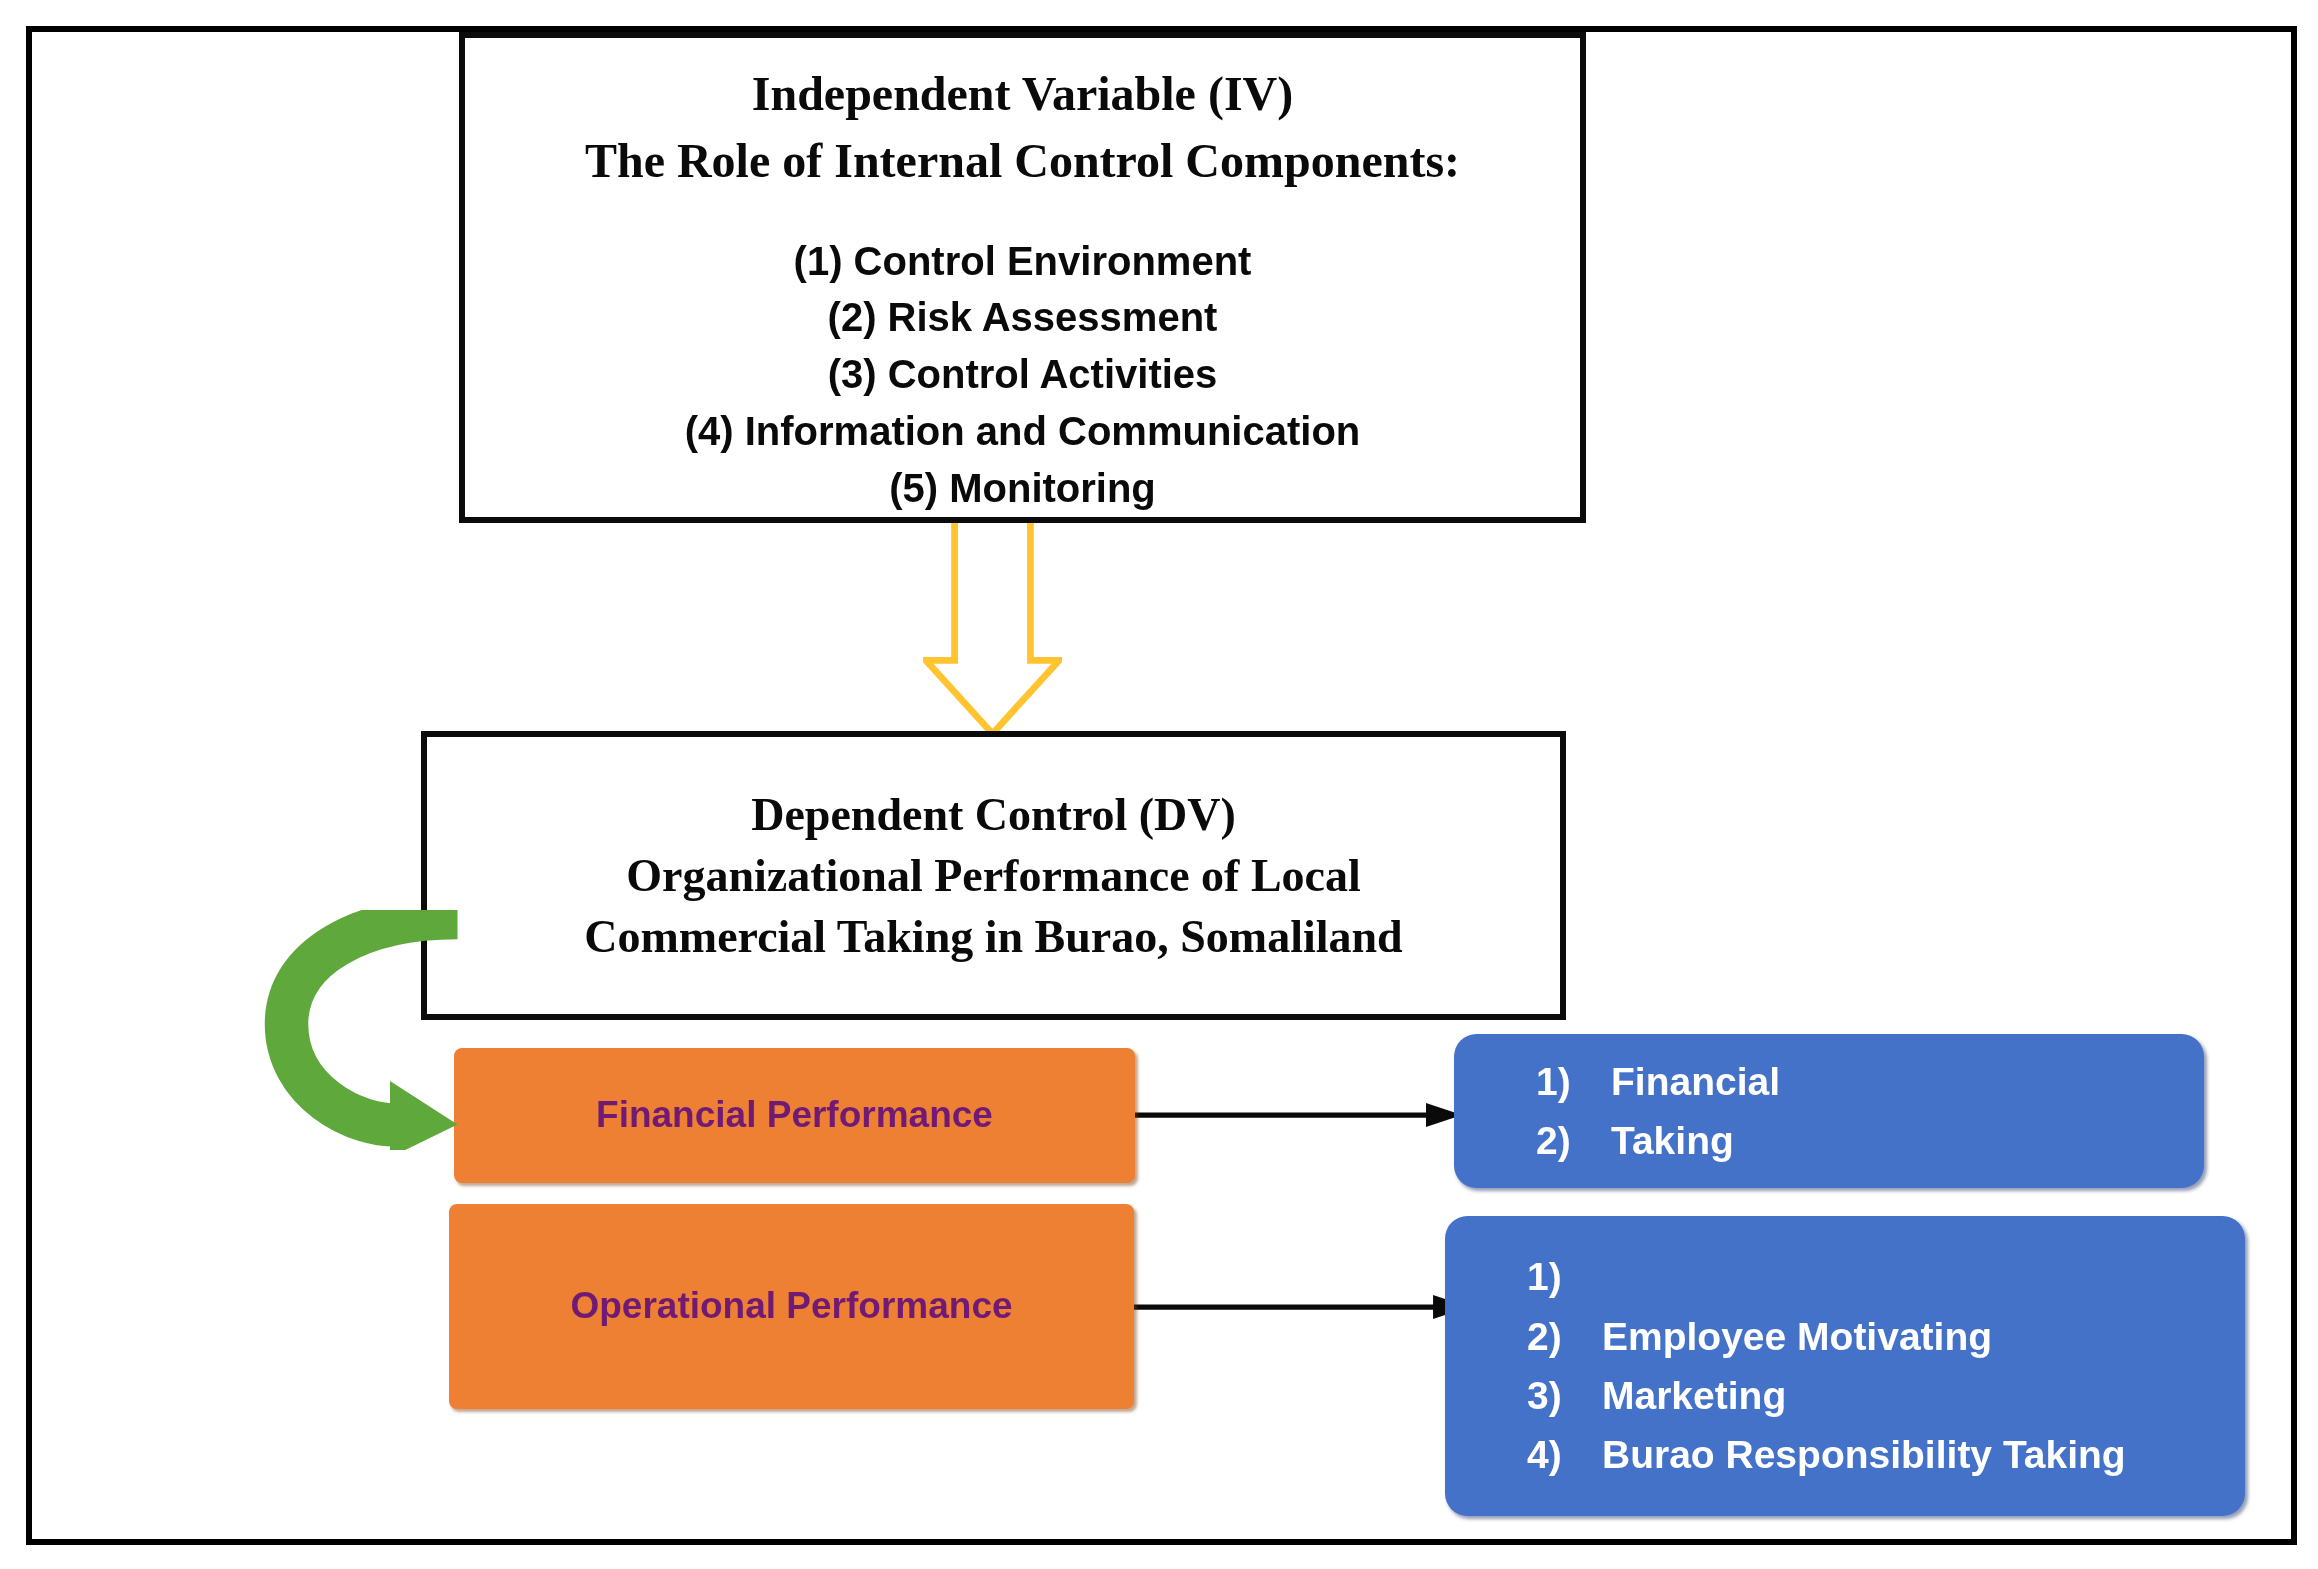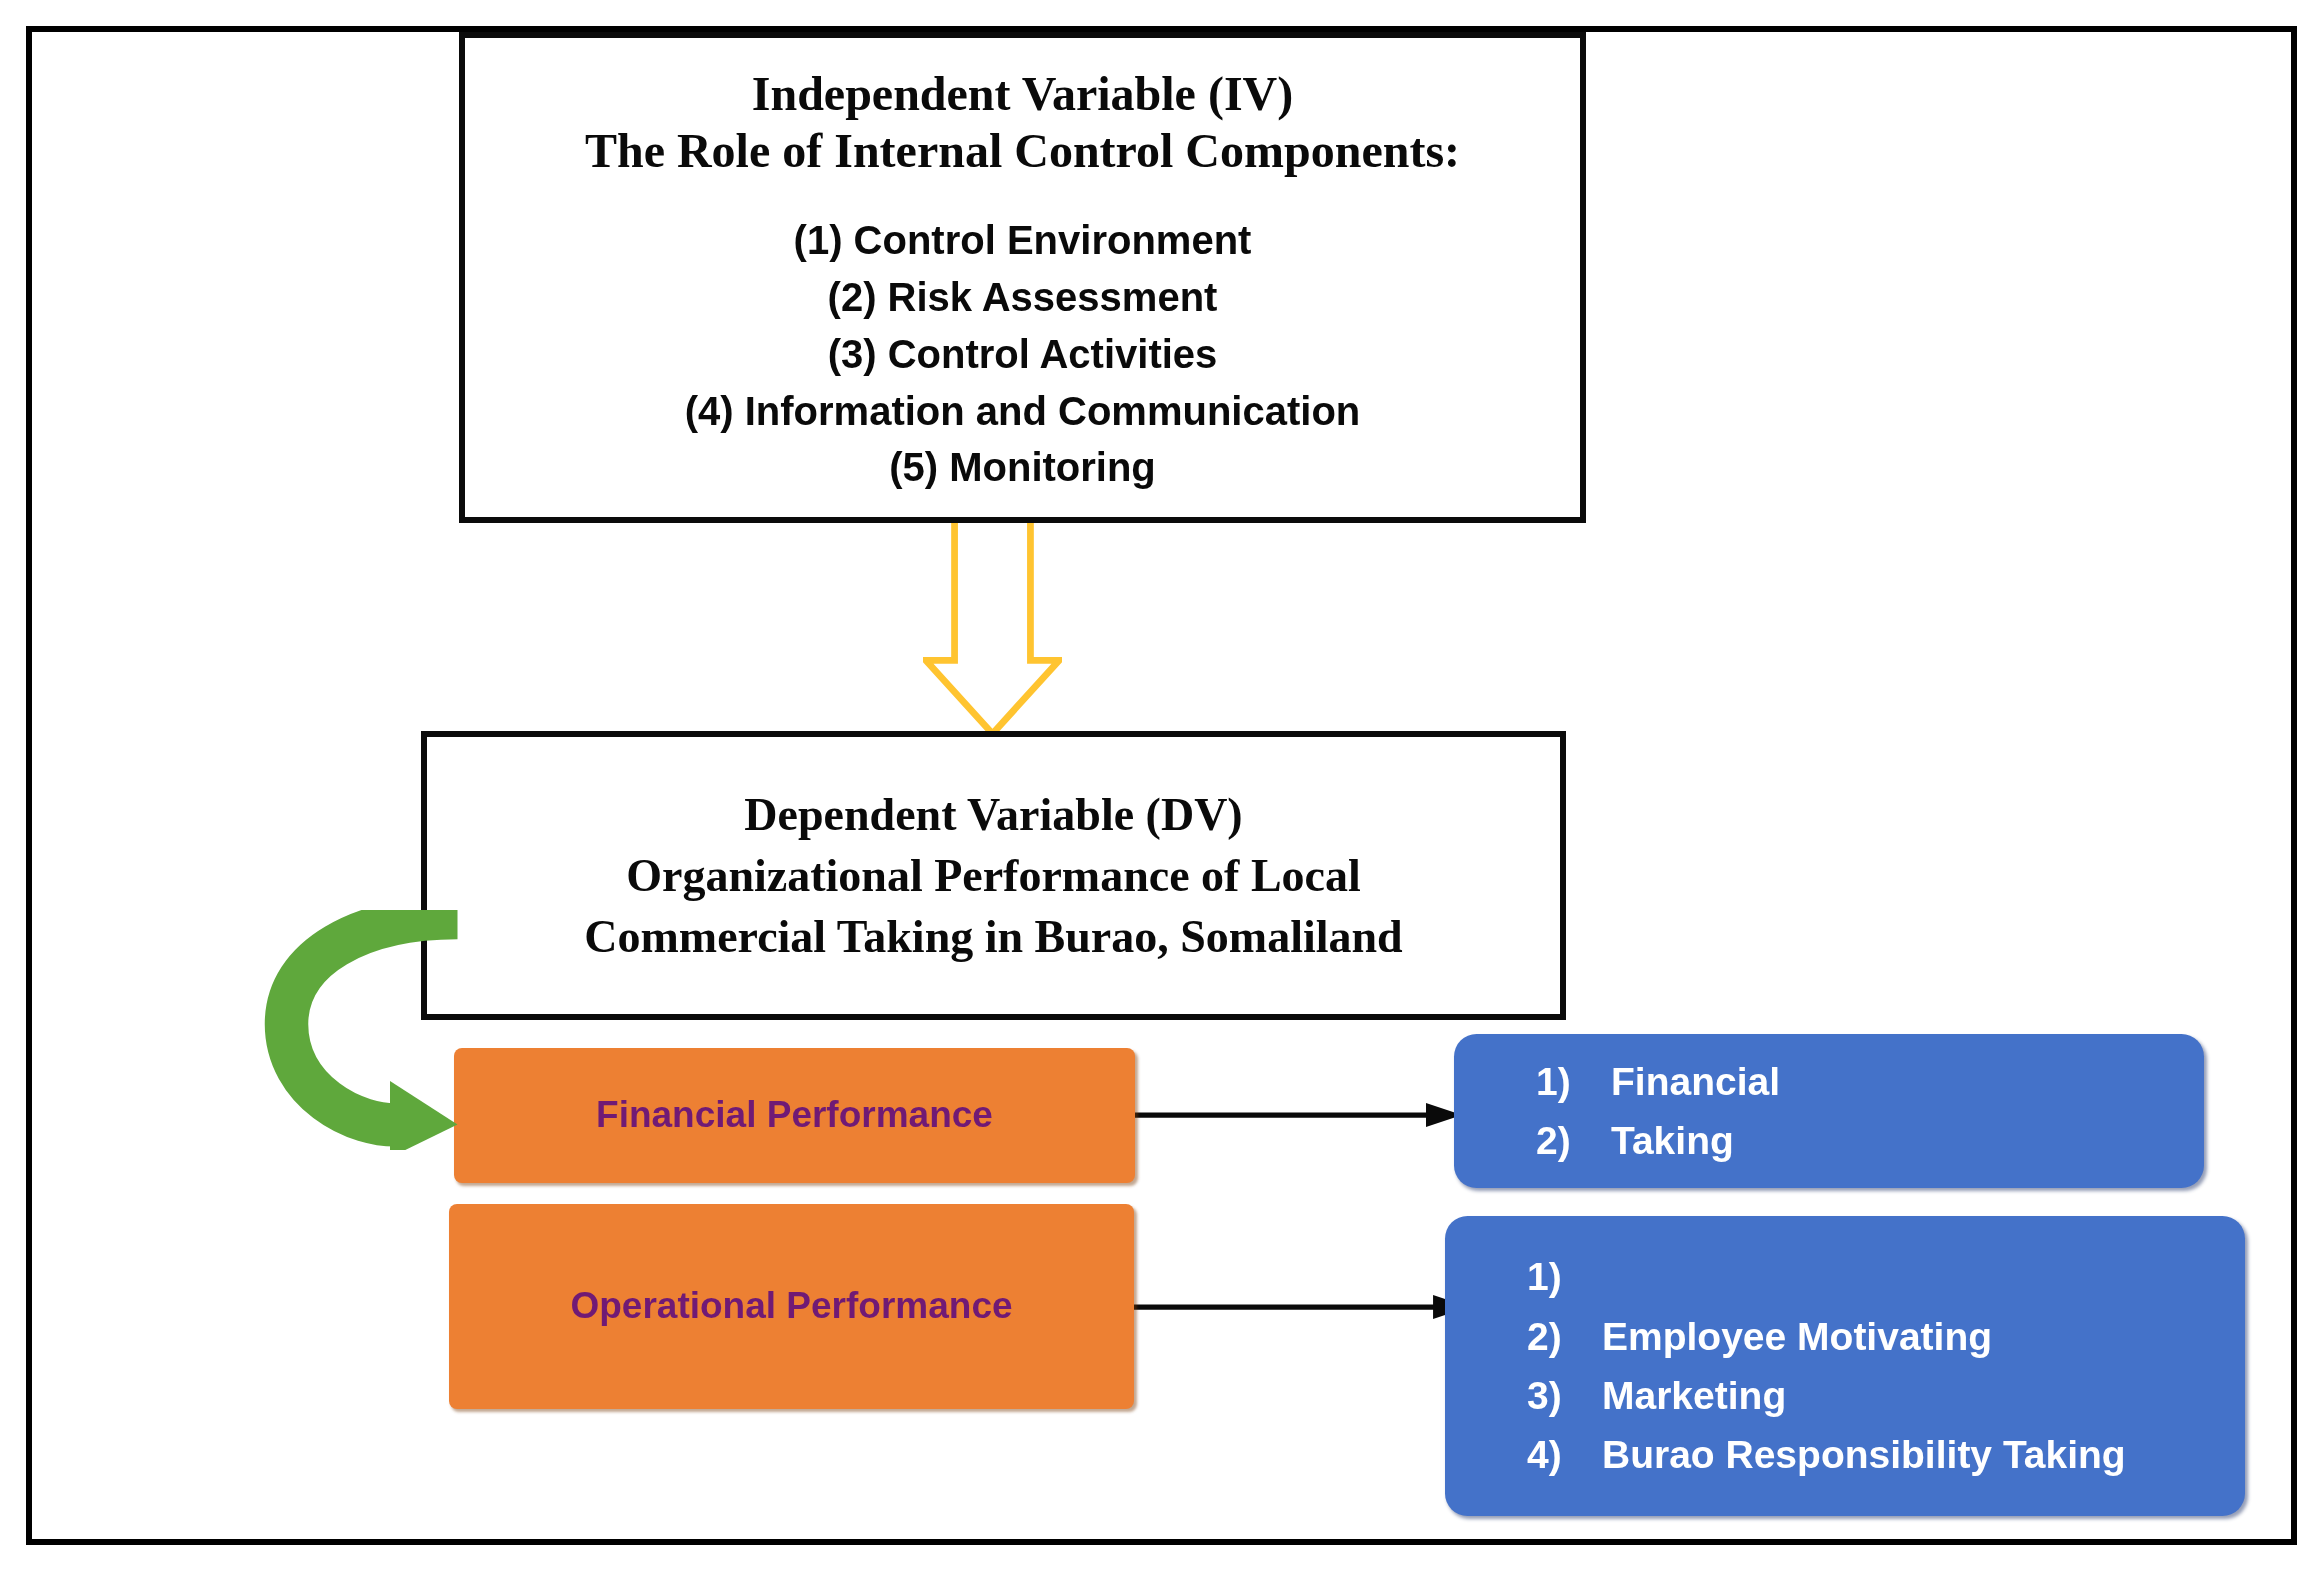--- a/index.html
+++ b/index.html
@@ -46,20 +46,21 @@
     text-align: center;
     white-space: nowrap;
   }
   
   #iv-box {
     left: 459px;
     top: 31.5px;
     width: 1127px;
     height: 491px;
     padding-top: 28.5px;
+    justify-content: space-between;
   }
   #iv-box .serif-head {
     font-size: 48px;
     line-height: 1.18;
   }
   .iv-list {
     margin-top: 33px;
     display: flex;
     flex-direction: column;
     align-items: center;
@@ -209,21 +210,21 @@
     </div>
   </div>
 
   <div id="yellow-arrow">
     <svg viewBox="0 0 185 310" width="139" height="232" preserveAspectRatio="none">
       <polygon points="42,4 143,4 143,205 181,205 92.5,303 4,205 42,205" fill="#ffffff" stroke="#FFC430" stroke-width="9" stroke-linejoin="miter"></polygon>
     </svg>
   </div>
 
   <div class="plain-box" id="dv-box">
-    <div class="serif-head">Dependent Variable (DV)</div>
+    <div class="serif-head">Dependent Control (DV)</div>
     <div class="serif-head">Organizational Performance of Local</div>
     <div class="serif-head">Commercial Taking in Burao, Somaliland</div>
   </div>
 
   <div id="green-arrow">
     <svg viewBox="0 0 260 320" width="195" height="240">
       <path d="M 258 8
                C 120 8, 18 58, 18 150
                C 18 238, 110 290, 196 282
                L 196 238 L 256 300 L 196 318 L 196 282

